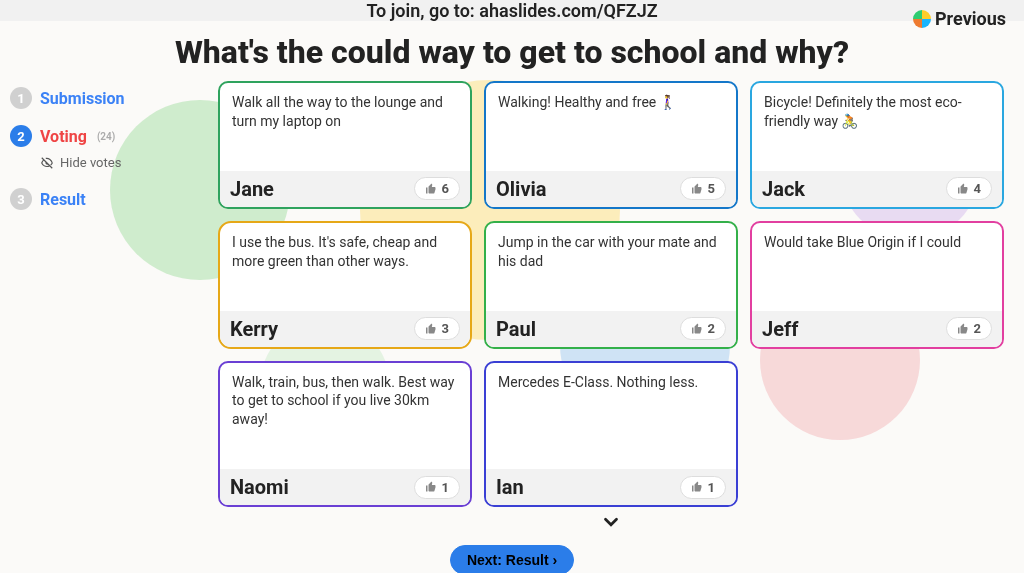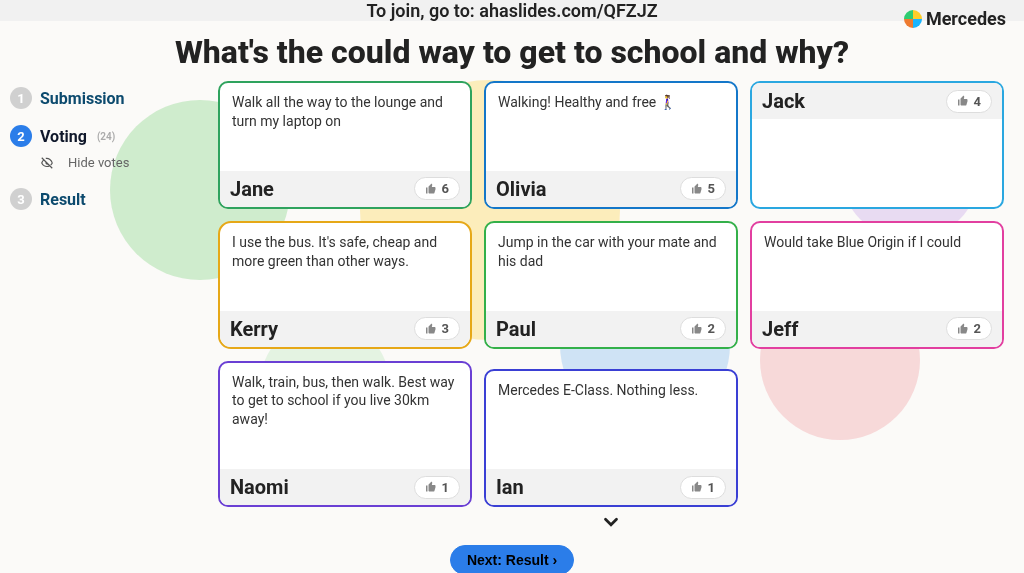--- a/index.html
+++ b/index.html
@@ -11,24 +11,24 @@
   .join-text { font-size: 18px; font-weight: 600; color: #222; }
   .logo { position: absolute; right: 18px; top: 8px; display: flex; align-items: center; gap: 4px; font-weight: 700; font-size: 18px; color: #222; }
   .logo-icon { width: 18px; height: 18px; border-radius: 50%; background: conic-gradient(#ffcd29 0 90deg,#19b5fe 90deg 180deg,#ee7b30 180deg 270deg,#2ecc71 270deg 360deg); }
   .main { flex: 1; position: relative; z-index: 1; display: flex; flex-direction: column; }
   .question { text-align: center; font-size: 32px; font-weight: 800; color: #222; margin: 12px 0 10px 0; }
   .content { flex: 1; display: flex; padding: 0 20px 0 10px; gap: 8px; }
   .steps { width: 200px; padding-top: 6px; }
   .step { display: flex; align-items: center; gap: 8px; margin-bottom: 16px; }
   .step-num { width: 22px; height: 22px; border-radius: 50%; background: #d0d0d0; color: #fff; font-weight: 700; font-size: 13px; display: flex; align-items: center; justify-content: center; }
   .step.current .step-num { background: #2b7de9; }
-  .step-label { font-size: 16px; font-weight: 700; color: #0c4a6e; }
-  .step.current .step-label { color: #0f172a; }
+  .step-label { font-size: 16px; font-weight: 700; color: #3b82f6; }
+  .step.current .step-label { color: #ef4444; }
   .step-count { font-size: 10px; font-weight: 600; color: #aaa; margin-left: 2px; }
-  .hide-votes { margin: -8px 0 18px 30px; display: flex; align-items: center; gap: 14px; font-size: 13px; color: #666; cursor: pointer; }
+  .hide-votes { margin: -8px 0 18px 30px; display: flex; align-items: center; gap: 6px; font-size: 13px; color: #666; cursor: pointer; }
   .hide-icon { width: 14px; height: 14px; }
   .cards-area { flex: 1; }
   .cards-grid { display: grid; grid-template-columns: repeat(3, 1fr); gap: 12px; }
   .card { background: #fff; border-radius: 10px; border: 2px solid; display: flex; flex-direction: column; overflow: hidden; min-height: 98px; gap: 32px; }
   .card-body { padding: 10px 12px 8px 12px; font-size: 14px; color: #333; line-height: 1.35; flex: 1; }
   .card-footer { background: #f2f2f2; padding: 6px 10px; display: flex; align-items: center; justify-content: space-between; }
   .card-author { font-weight: 700; font-size: 20px; color: #222; }
   .vote-btn { background: #fff; border: 1px solid #ddd; border-radius: 14px; padding: 3px 10px; display: flex; align-items: center; gap: 5px; font-size: 13px; font-weight: 700; color: #555; cursor: pointer; }
   .vote-btn svg { width: 12px; height: 12px; fill: #888; }
   .more { text-align: center; margin-top: 4px; font-size: 18px; color: #333; cursor: pointer; }
@@ -52,21 +52,21 @@
   <div class="bg-shape" style="width:170px;height:170px;background:#7fb7f0;left:560px;top:220px"></div>
   <div class="bg-shape" style="width:160px;height:160px;background:#f09aa0;left:760px;top:240px"></div>
   <div class="bg-shape" style="width:140px;height:140px;background:#c7a0e8;left:840px;top:60px"></div>
   <div class="bg-shape" style="width:130px;height:130px;background:#b9e6b9;left:260px;top:280px"></div>
 </div>
 
 <div class="topbar">
   <span class="join-text">To join, go to: ahaslides.com/QFZJZ</span>
   <div class="logo">
     <span class="logo-icon"></span>
-    <span>Mercedes</span>
+    <span>Previous</span>
   </div>
 </div>
 
 <div class="main">
   <h1 class="question">What's the could way to get to school and why?</h1>
   <div class="content">
     <div class="steps">
       <div class="step">
         <span class="step-num">1</span>
         <span class="step-label">Submission</span>
@@ -108,20 +108,21 @@
               <span class="card-author">Olivia</span>
               <span class="vote-btn">
                 <svg viewBox="0 0 24 24">
                   <path d="M2 21h3V9H2v12zm19-11c0-1.1-.9-2-2-2h-5.3l.8-3.8V3.5c0-.4-.2-.8-.4-1.1L13 1 7.6 6.6C7.2 7 7 7.5 7 8v11c0 1.1.9 2 2 2h8c.8 0 1.5-.5 1.8-1.2l2.1-7c.1-.2.1-.5.1-.8v-2z"></path>
                 </svg>
                 <span>5</span>
               </span>
             </div>
           </div>
           <div class="card" style="border-color: rgb(42, 167, 224);">
+            <div class="card-body">Bicycle! Definitely the most eco-friendly way 🚴</div>
             <div class="card-footer">
               <span class="card-author">Jack</span>
               <span class="vote-btn">
                 <svg viewBox="0 0 24 24">
                   <path d="M2 21h3V9H2v12zm19-11c0-1.1-.9-2-2-2h-5.3l.8-3.8V3.5c0-.4-.2-.8-.4-1.1L13 1 7.6 6.6C7.2 7 7 7.5 7 8v11c0 1.1.9 2 2 2h8c.8 0 1.5-.5 1.8-1.2l2.1-7c.1-.2.1-.5.1-.8v-2z"></path>
                 </svg>
                 <span>4</span>
               </span>
             </div>
           </div>
@@ -166,21 +167,21 @@
             <div class="card-footer">
               <span class="card-author">Naomi</span>
               <span class="vote-btn">
                 <svg viewBox="0 0 24 24">
                   <path d="M2 21h3V9H2v12zm19-11c0-1.1-.9-2-2-2h-5.3l.8-3.8V3.5c0-.4-.2-.8-.4-1.1L13 1 7.6 6.6C7.2 7 7 7.5 7 8v11c0 1.1.9 2 2 2h8c.8 0 1.5-.5 1.8-1.2l2.1-7c.1-.2.1-.5.1-.8v-2z"></path>
                 </svg>
                 <span>1</span>
               </span>
             </div>
           </div>
-          <div class="card" style="border-color: rgb(58, 63, 212); margin-top: 8px;">
+          <div class="card" style="border-color: rgb(58, 63, 212);">
             <div class="card-body">Mercedes E-Class. Nothing less.</div>
             <div class="card-footer">
               <span class="card-author">Ian</span>
               <span class="vote-btn">
                 <svg viewBox="0 0 24 24">
                   <path d="M2 21h3V9H2v12zm19-11c0-1.1-.9-2-2-2h-5.3l.8-3.8V3.5c0-.4-.2-.8-.4-1.1L13 1 7.6 6.6C7.2 7 7 7.5 7 8v11c0 1.1.9 2 2 2h8c.8 0 1.5-.5 1.8-1.2l2.1-7c.1-.2.1-.5.1-.8v-2z"></path>
                 </svg>
                 <span>1</span>
               </span>
             </div>

